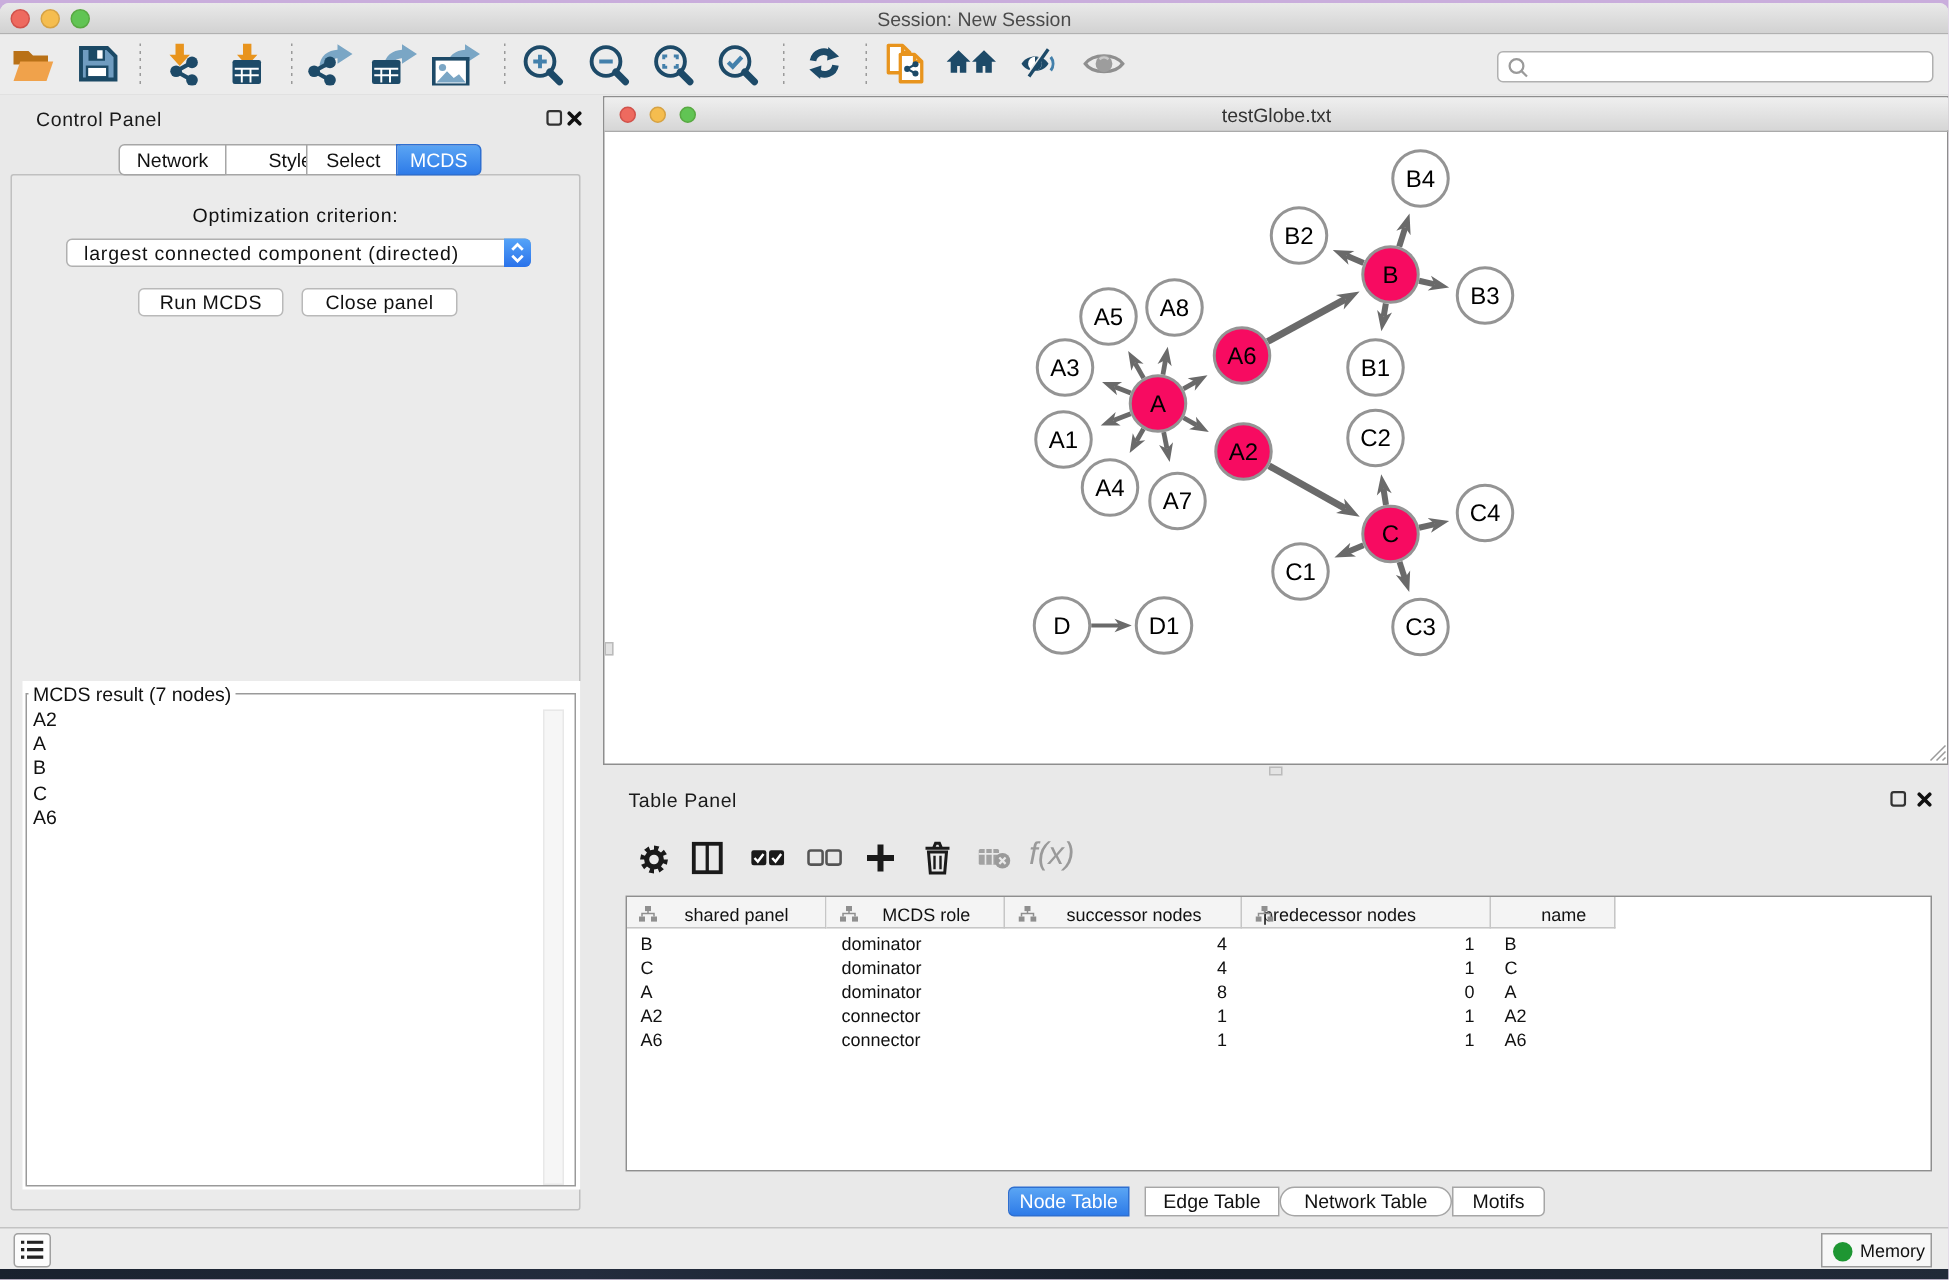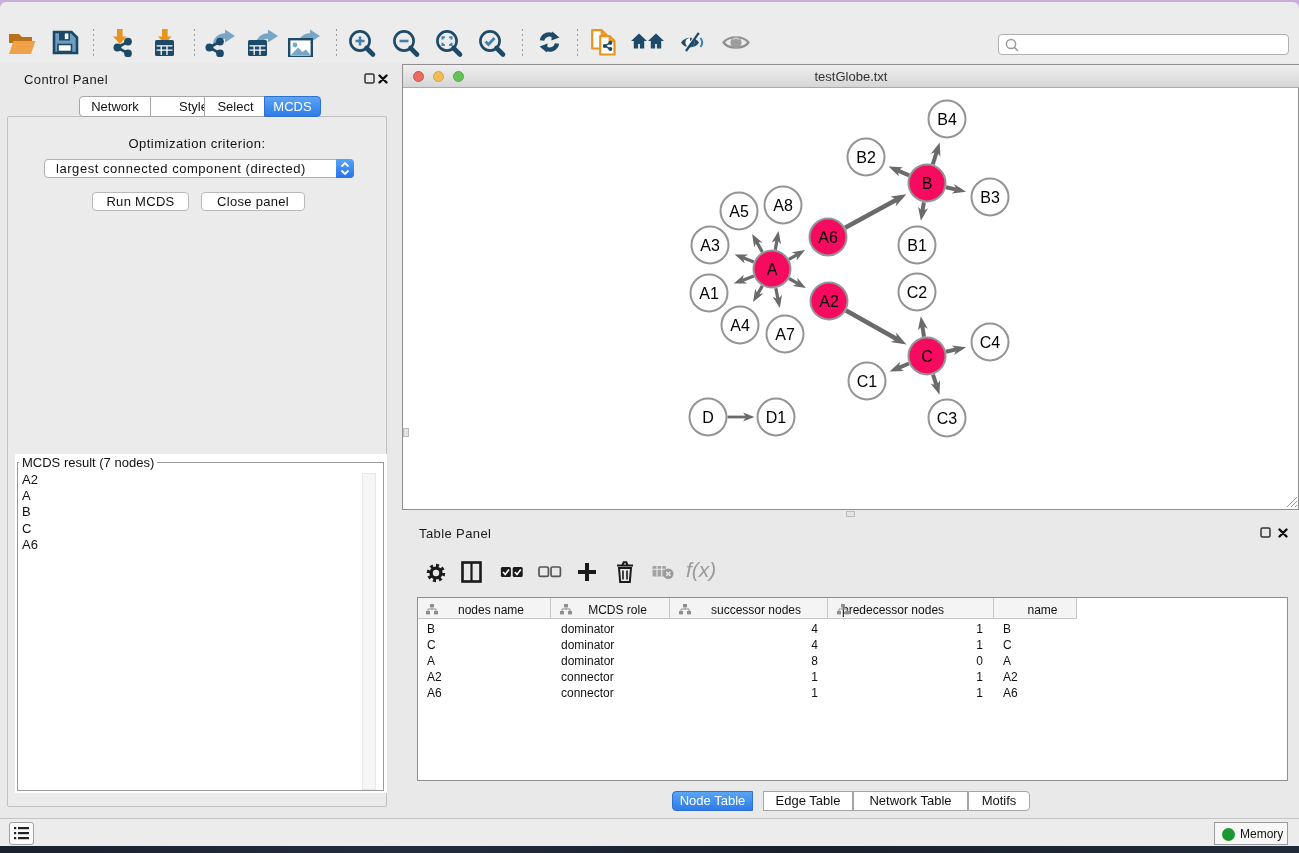--- a/index.html
+++ b/index.html
@@ -26,20 +26,26 @@
 .tab { position:absolute; height:21px; background:#fff; border:1px solid #a6a6a6;
   font-size:13px; color:#111; text-align:center; line-height:19px; }
 .tab.sel { background:linear-gradient(#5aa5f4,#2e7be8); color:#fff; border-color:#2e6fd0; }
 .btn { position:absolute; height:19px; background:#fff; border:1px solid #b9b9b9;
   border-radius:4px; font-size:13px; color:#111; text-align:center; line-height:17px; letter-spacing:0.3px; }
 .cell-t { position:absolute; font-size:12px; color:#111; }
 </style></head>
 <body>
 <div class="desktop">
 <div class="app"></div>
+<div class="titlebar">
+<div class="tl" style="left:7px;background:#ee6a5f;border:1px solid #d1524b;"></div>
+<div class="tl" style="left:27px;background:#f5bd4f;border:1px solid #d6a243;"></div>
+<div class="tl" style="left:47px;background:#61c454;border:1px solid #58a942;"></div>
+<div class="title">Session: New Session</div>
+</div>
 <div class="toolbar">
       <svg class="ticon" style="left:7px;top:9px" width="30" height="24" viewBox="0 0 30 24">
         <path d="M2 2 h10 l3 3 h10 v6 h-23 z" fill="#b97117"></path>
         <path d="M2 22 L6.5 9 h22 L24 22 z" fill="#f0a24b"></path>
       </svg>
       <svg class="ticon" style="left:52px;top:7px" width="27" height="25" viewBox="0 0 27 25">
         <path d="M2 2 h17.5 l5.5 5.5 v15.5 h-23 z" fill="#6f9cc0" stroke="#1b4965" stroke-width="2.6"></path>
         <rect x="7" y="2.5" width="11" height="8" fill="#1b4965"></rect>
         <rect x="12.8" y="3.5" width="3.6" height="5.6" fill="#fff"></rect>
         <rect x="6" y="14.5" width="13.5" height="7" fill="#fff" stroke="#1b4965" stroke-width="1.6"></rect>
@@ -371,21 +377,21 @@
       <rect x="0.5" y="3" width="13.5" height="10.5" rx="1" fill="#a2a2a2"></rect>
       <g stroke="#e9e9e9" stroke-width="1.1">
         <path d="M0.5 6.2 h13.5 M5 3 v10.5 M9.7 3 v10.5"></path>
       </g>
       <circle cx="16.3" cy="10.8" r="5.2" fill="#9a9a9a"></circle>
       <path d="M14.2 8.7 l4.2 4.2 M18.4 8.7 l-4.2 4.2" stroke="#e9e9e9" stroke-width="1.5"></path>
     </svg>
 <div style="position:absolute;left:686px;top:558px;font-size:21px;color:#9a9a9a;font-family:Liberation Sans, sans-serif;font-style:italic">f(x)</div>
 <div style="position:absolute;left:417px;top:597px;width:871px;height:184px;background:#fff;border:1px solid #8f8f8f;"></div>
 <div style="position:absolute;left:418px;top:598px;width:133px;height:21px;background:#f4f4f4;border-right:1px solid #c6c6c6;border-bottom:1px solid #c6c6c6;"></div>
-<div class="cell-t" style="left:431px;top:603px;width:120px;text-align:center;">nodes name</div>
+<div class="cell-t" style="left:431px;top:603px;width:120px;text-align:center;">shared panel</div>
 <svg style="position:absolute;left:426px;top:604px" width="12" height="11" viewBox="0 0 12 11">
       <g fill="#8f8f8f">
         <rect x="4" y="0" width="4" height="3.4"></rect>
         <rect x="0" y="7" width="4" height="3.4"></rect>
         <rect x="8" y="7" width="4" height="3.4"></rect>
       </g>
       <path d="M6 3.4 v2 M2 7 v-2 h8 v2" stroke="#8f8f8f" stroke-width="1" fill="none"></path>
     </svg>
 <div style="position:absolute;left:551px;top:598px;width:119px;height:21px;background:#f4f4f4;border-right:1px solid #c6c6c6;border-bottom:1px solid #c6c6c6;"></div>
 <div class="cell-t" style="left:565px;top:603px;width:105px;text-align:center;">MCDS role</div>
@@ -439,15 +445,15 @@
 <div class="cell-t" style="left:700px;top:670px;width:118px;text-align:right">1</div>
 <div class="cell-t" style="left:860px;top:670px;width:123px;text-align:right">1</div>
 <div class="cell-t" style="left:1003px;top:670px">A2</div>
 <div class="cell-t" style="left:427px;top:686px">A6</div>
 <div class="cell-t" style="left:561px;top:686px">connector</div>
 <div class="cell-t" style="left:700px;top:686px;width:118px;text-align:right">1</div>
 <div class="cell-t" style="left:860px;top:686px;width:123px;text-align:right">1</div>
 <div class="cell-t" style="left:1003px;top:686px">A6</div>
 <div class="tab sel" style="left:672px;top:791px;width:81px;height:20px;line-height:18px;border-radius:4px 0 0 4px;">Node Table</div>
 <div class="tab" style="left:763px;top:791px;width:90px;height:20px;line-height:18px;">Edge Table</div>
-<div class="tab" style="left:853px;top:791px;width:115px;height:20px;line-height:18px;">Network Table</div>
+<div class="tab" style="left:853px;top:791px;width:115px;height:20px;line-height:18px;border-radius:10px;">Network Table</div>
 <div class="tab" style="left:968px;top:791px;width:62px;height:20px;line-height:18px;border-radius:0 4px 4px 0;">Motifs</div>
 <div class="darkstrip"></div>
 </div>
 </body></html>

